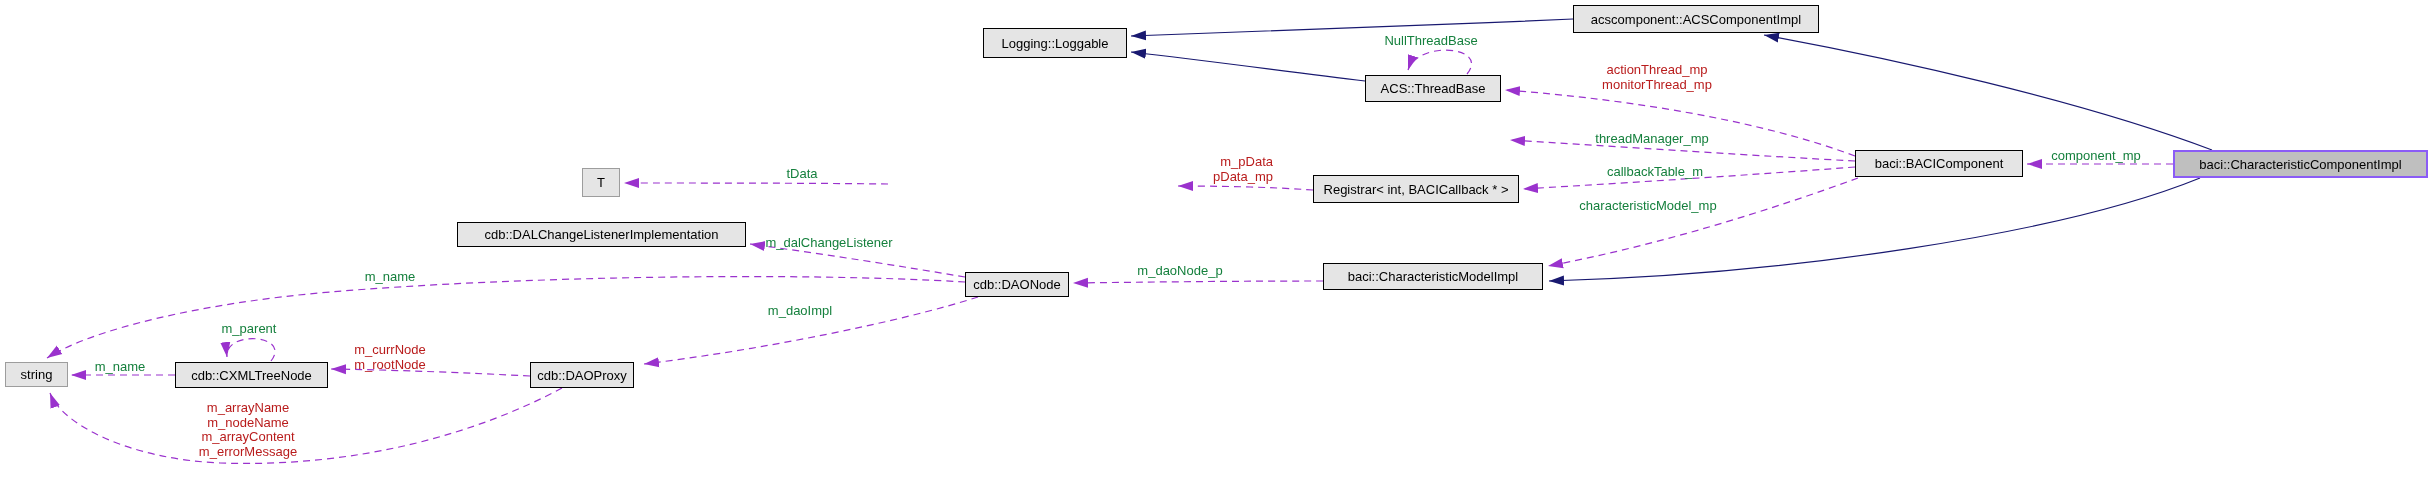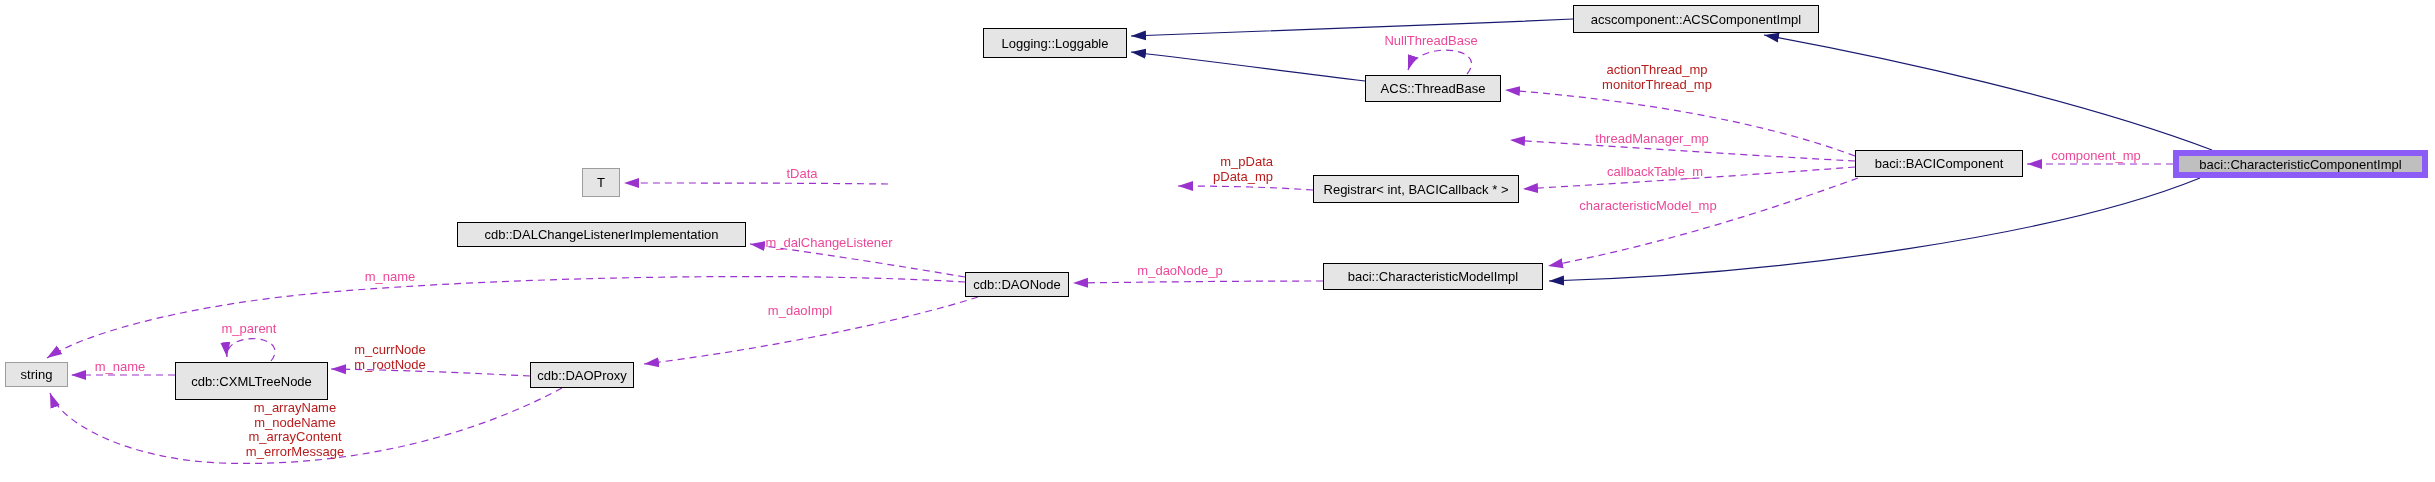--- a/index.html
+++ b/index.html
@@ -14,25 +14,25 @@
   .node{
     position:absolute;
     display:flex;align-items:center;justify-content:center;
     background:#e5e5e5;
     border:1px solid #000000;
     font-size:13px;color:#000;
     white-space:nowrap;
     box-sizing:border-box;
   }
   .node-plain{border-color:#9d9d9d;}
-  .node-highlight{background:#bfbfbf;border:6px solid #8b5cf6;}
+  .node-highlight{background:#bfbfbf;border:2px solid #8b5cf6;}
   .elabel{
     position:absolute;
     transform:translateX(-50%);
-    font-size:13px;color:#ec4899;
+    font-size:13px;color:#15803d;
     white-space:nowrap;
     line-height:14px;
   }
   .elabel-block{
     position:absolute;
     transform:translateX(-50%);
     text-align:center;
     font-size:13px;color:#b91c1c;
     line-height:14.5px;
     white-space:nowrap;
@@ -94,21 +94,21 @@
   <div class="node" style="left:965px;top:272px;width:104px;height:25px;">cdb::DAONode</div>
 
   <div class="node" style="left:1323px;top:263px;width:220px;height:27px;">baci::CharacteristicModelImpl</div>
 
   <div class="node" style="left:1855px;top:150px;width:168px;height:27px;">baci::BACIComponent</div>
 
   <div class="node node-highlight" style="left:2173px;top:150px;width:255px;height:28px;">baci::CharacteristicComponentImpl</div>
 
   <div class="node node-plain" style="left:5px;top:362px;width:63px;height:25px;">string</div>
 
-  <div class="node" style="left:175px;top:362px;width:153px;height:38px;">cdb::CXMLTreeNode</div>
+  <div class="node" style="left:175px;top:362px;width:153px;height:26px;">cdb::CXMLTreeNode</div>
 
   <div class="node" style="left:530px;top:362px;width:104px;height:26px;">cdb::DAOProxy</div>
 
   <span class="elabel" style="left:1431px;top:34px;">NullThreadBase</span>
 
   <div class="elabel-block" style="left:1657px;top:63px;">
     <span>actionThread_mp</span>
     <span>monitorThread_mp</span>
   </div>
 
@@ -137,20 +137,20 @@
 
   <span class="elabel" style="left:249px;top:322px;">m_parent</span>
 
   <div class="elabel-block" style="left:390px;top:343px;">
     <span>m_currNode</span>
     <span>m_rootNode</span>
   </div>
 
   <span class="elabel" style="left:120px;top:360px;">m_name</span>
 
-  <div class="elabel-block" style="left:248px;top:401px;margin-left:47px;">
+  <div class="elabel-block" style="left:248px;top:401px;">
     <span>m_arrayName</span>
     <span>m_nodeName</span>
     <span>m_arrayContent</span>
     <span>m_errorMessage</span>
   </div>
 
 </div>
 
 </body></html>

